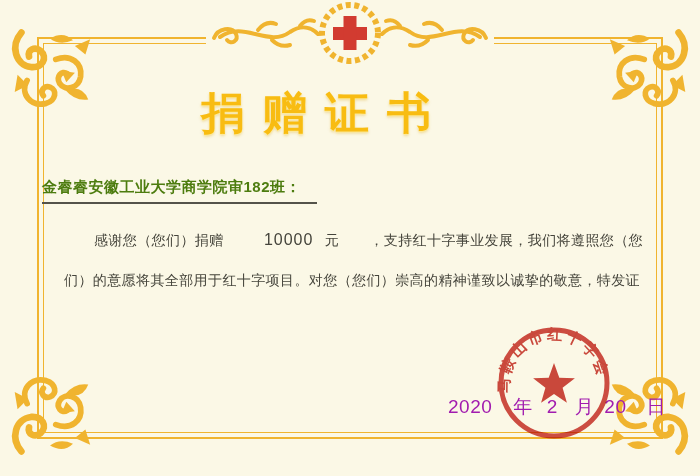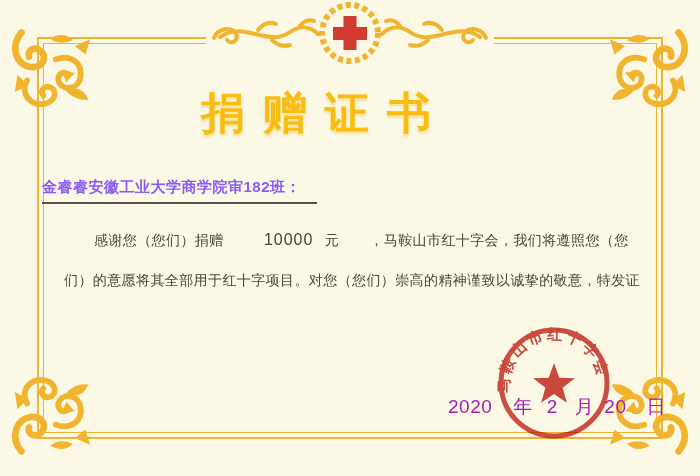--- a/index.html
+++ b/index.html
@@ -28,21 +28,21 @@
   .title{
     position:absolute;top:84px;left:0;width:632px;text-align:center;
     font-family:"DejaVu Serif","Liberation Serif",serif;
     font-size:44px;font-weight:bold;letter-spacing:18px;padding-left:18px;box-sizing:border-box;
     color:var(--title_gold,#F8BC12);
     text-shadow:0 1px 1px rgba(255,236,150,.9), 0 2px 3px rgba(214,160,20,.35);
   }
   
   .recipient{
     position:absolute;left:42px;top:178px;
-    font-size:15px;font-weight:bold;color:#8b5cf6;letter-spacing:.5px;
+    font-size:15px;font-weight:bold;color:#4d7c0f;letter-spacing:.5px;
     border-bottom:2px solid #54534A;padding:0 16px 5px 0;
   }
   
   .body-text{position:absolute;left:64px;top:220px;width:578px;color:var(--text,#45443B);font-size:14px;}
   .body-line{height:40px;line-height:40px;white-space:nowrap;letter-spacing:.4px;}
   .indent{margin-left:30px;}
   .amount{margin-left:36px;font-size:16px;letter-spacing:1px;}
   .unit{margin-left:7px;}
   .after-amount{margin-left:26px;}
   
@@ -140,21 +140,21 @@
 
   <div class="title">捐赠证书</div>
 
   <div class="recipient">金睿睿安徽工业大学商学院审182班：</div>
 
   <div class="body-text">
     <div class="body-line">
       <span class="indent">感谢您（您们）捐赠</span>
       <span class="amount">10000</span>
       <span class="unit">元</span>
-      <span class="after-amount">，马鞍山市红十字会，我们将遵照您（您</span>
+      <span class="after-amount">，支持红十字事业发展，我们将遵照您（您</span>
     </div>
     <div class="body-line">们）的意愿将其全部用于红十字项目。对您（您们）崇高的精神谨致以诚挚的敬意，特发证</div>
   </div>
 
   <div class="date-row">
     <span class="year">2020</span>
     <span class="year-label">年</span>
     <span class="month">2</span>
     <span class="month-label">月</span>
     <span class="day">20</span>

